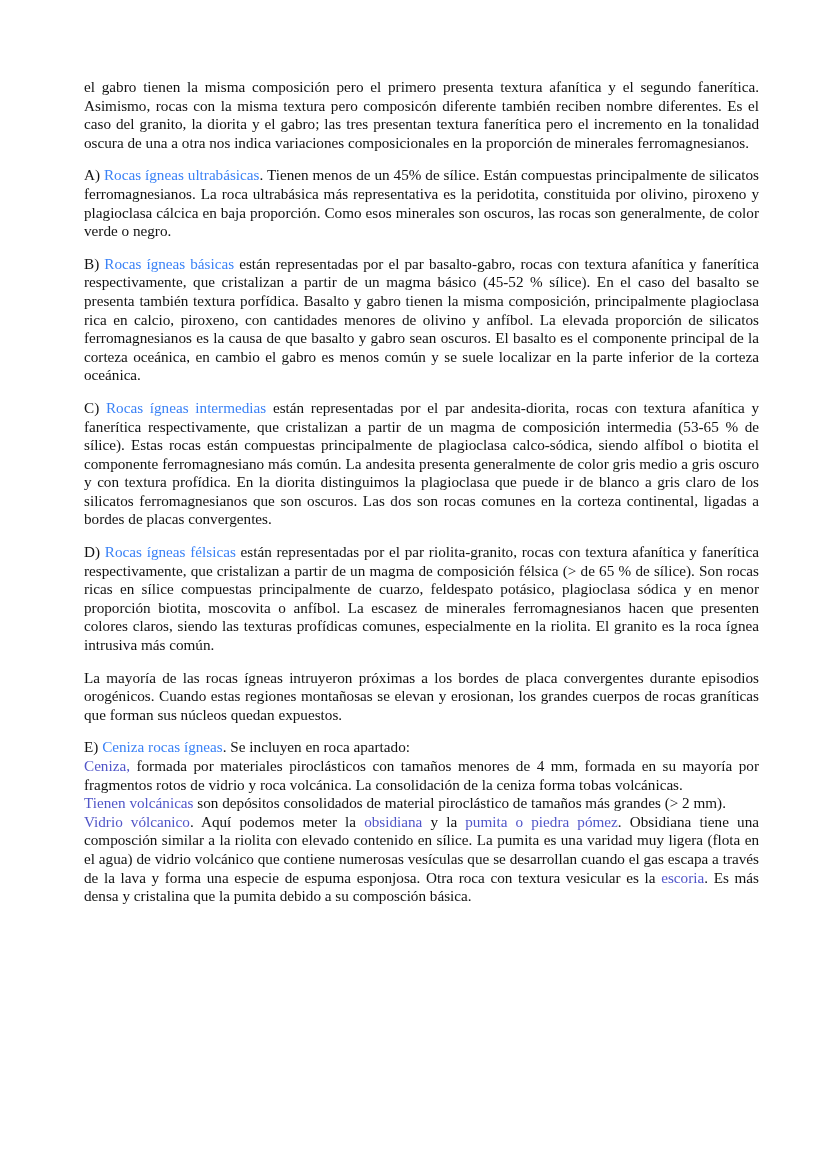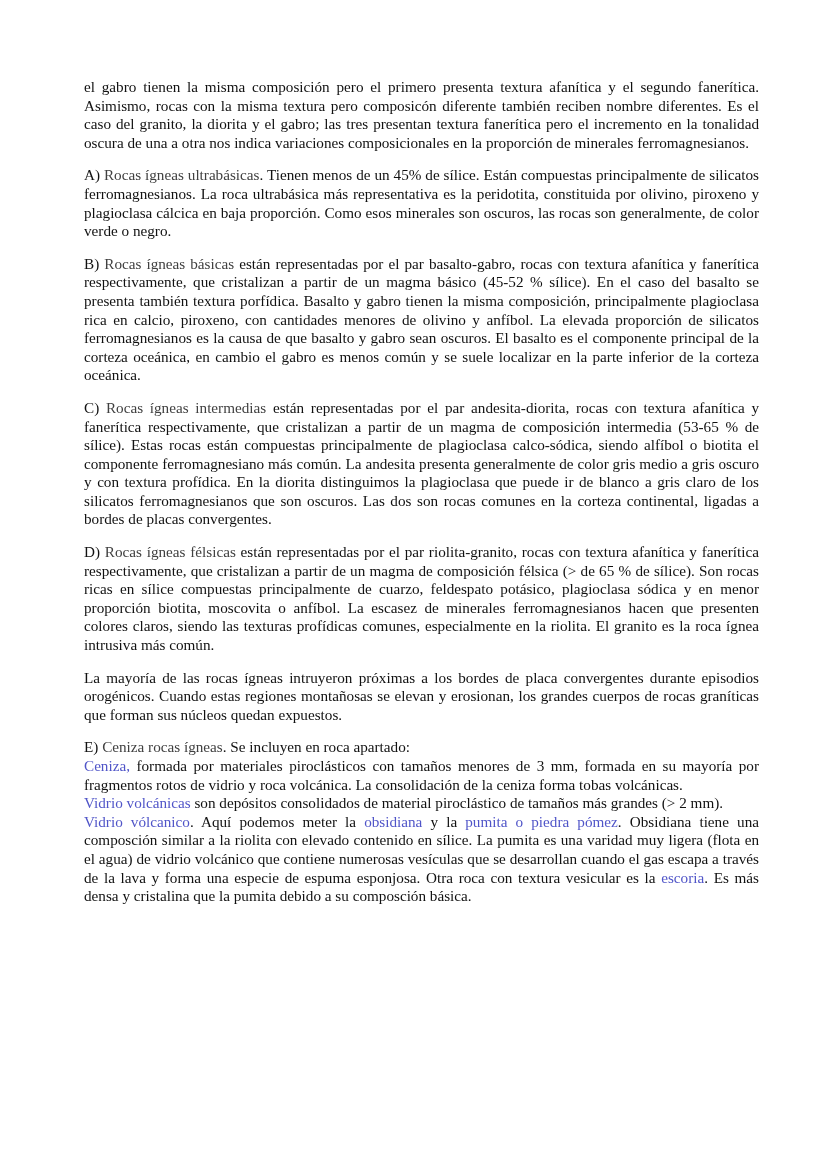--- a/index.html
+++ b/index.html
@@ -36,21 +36,21 @@
     font-size: 15.2px;
     line-height: 18.6px;
     color: #111111;
     text-justify: inter-word;
     hyphens: none;
   }
   p.para.tight {
     margin-bottom: 0;
   }
   span.pink {
-    color: #404040;
+    color: #3b82f6;
   }
   span.blue {
     color: #5055c8;
     margin-top: 32px;
   }
   span.plain {
     color: #111111;
   }
 </style>
 </head>
@@ -58,17 +58,17 @@
 
 <div id="page">
   <div id="doc-body">
       <p class="para"><span class="plain">el gabro tienen la misma composición pero el primero presenta textura afanítica y el segundo fanerítica. Asimismo, rocas con la misma textura pero composicón diferente también reciben nombre diferentes. Es el caso del granito, la diorita y el gabro; las tres presentan textura fanerítica pero el incremento en la tonalidad oscura de una a otra nos indica variaciones composicionales en la proporción de minerales ferromagnesianos.</span></p>
       <p class="para"><span class="plain">A) </span><span class="pink">Rocas ígneas ultrabásicas</span><span class="plain">. Tienen menos de un 45% de sílice. Están compuestas principalmente de silicatos ferromagnesianos. La roca ultrabásica más representativa es la peridotita, constituida por olivino, piroxeno y plagioclasa cálcica en baja proporción. Como esos minerales son oscuros, las rocas son generalmente, de color verde o negro.</span></p>
       <p class="para"><span class="plain">B) </span><span class="pink">Rocas ígneas básicas</span><span class="plain"> están representadas por el par basalto-gabro, rocas con textura afanítica y fanerítica respectivamente, que cristalizan a partir de un magma básico (45-52 % sílice). En el caso del basalto se presenta también textura porfídica. Basalto y gabro tienen la misma composición, principalmente plagioclasa rica en calcio, piroxeno, con cantidades menores de olivino y anfíbol. La elevada proporción de silicatos ferromagnesianos es la causa de que basalto y gabro sean oscuros. El basalto es el componente principal de la corteza oceánica, en cambio el gabro es menos común y se suele localizar en la parte inferior de la corteza oceánica.</span></p>
       <p class="para"><span class="plain">C) </span><span class="pink">Rocas ígneas intermedias</span><span class="plain"> están representadas por el par andesita-diorita, rocas con textura afanítica y fanerítica respectivamente, que cristalizan a partir de un magma de composición intermedia (53-65 % de sílice). Estas rocas están compuestas principalmente de plagioclasa calco-sódica, siendo alfíbol o biotita el componente ferromagnesiano más común. La andesita presenta generalmente de color gris medio a gris oscuro y con textura profídica. En la diorita distinguimos la plagioclasa que puede ir de blanco a gris claro de los silicatos ferromagnesianos que son oscuros. Las dos son rocas comunes en la corteza continental, ligadas a bordes de placas convergentes.</span></p>
       <p class="para"><span class="plain">D) </span><span class="pink">Rocas ígneas félsicas</span><span class="plain"> están representadas por el par riolita-granito, rocas con textura afanítica y fanerítica respectivamente, que cristalizan a partir de un magma de composición félsica (&gt; de 65 % de sílice). Son rocas ricas en sílice compuestas principalmente de cuarzo, feldespato potásico, plagioclasa sódica y en menor proporción biotita, moscovita o anfíbol. La escasez de minerales ferromagnesianos hacen que presenten colores claros, siendo las texturas profídicas comunes, especialmente en la riolita. El granito es la roca ígnea intrusiva más común.</span></p>
       <p class="para"><span class="plain">La mayoría de las rocas ígneas intruyeron próximas a los bordes de placa convergentes durante episodios orogénicos. Cuando estas regiones montañosas se elevan y erosionan, los grandes cuerpos de rocas graníticas que forman sus núcleos quedan expuestos.</span></p>
       <p class="para tight"><span class="plain">E) </span><span class="pink">Ceniza rocas ígneas</span><span class="plain">. Se incluyen en roca apartado:</span></p>
-      <p class="para tight"><span class="blue">Ceniza,</span><span class="plain"> formada por materiales piroclásticos con tamaños menores de 3 mm, formada en su mayoría por fragmentos rotos de vidrio y roca volcánica. La consolidación de la ceniza forma tobas volcánicas.</span></p>
-      <p class="para tight"><span class="blue">Vidrio volcánicas</span><span class="plain"> son depósitos consolidados de material piroclástico de tamaños más grandes (&gt; 2 mm).</span></p>
+      <p class="para tight"><span class="blue">Ceniza,</span><span class="plain"> formada por materiales piroclásticos con tamaños menores de 4 mm, formada en su mayoría por fragmentos rotos de vidrio y roca volcánica. La consolidación de la ceniza forma tobas volcánicas.</span></p>
+      <p class="para tight"><span class="blue">Tienen volcánicas</span><span class="plain"> son depósitos consolidados de material piroclástico de tamaños más grandes (&gt; 2 mm).</span></p>
       <p class="para"><span class="blue">Vidrio vólcanico</span><span class="plain">. Aquí podemos meter la </span><span class="blue">obsidiana</span><span class="plain"> y la </span><span class="blue">pumita o piedra pómez</span><span class="plain">.  Obsidiana tiene una composción similar a la riolita con elevado contenido en sílice. La pumita es una varidad muy ligera (flota en el agua) de vidrio volcánico que contiene numerosas vesículas que se desarrollan cuando el gas escapa a través de la lava y forma una especie de espuma esponjosa. Otra roca con textura vesicular es la </span><span class="blue">escoria</span><span class="plain">. Es más densa y cristalina que la pumita debido a su composción básica.</span></p>
     </div>
 </div>
 
 </body></html>

